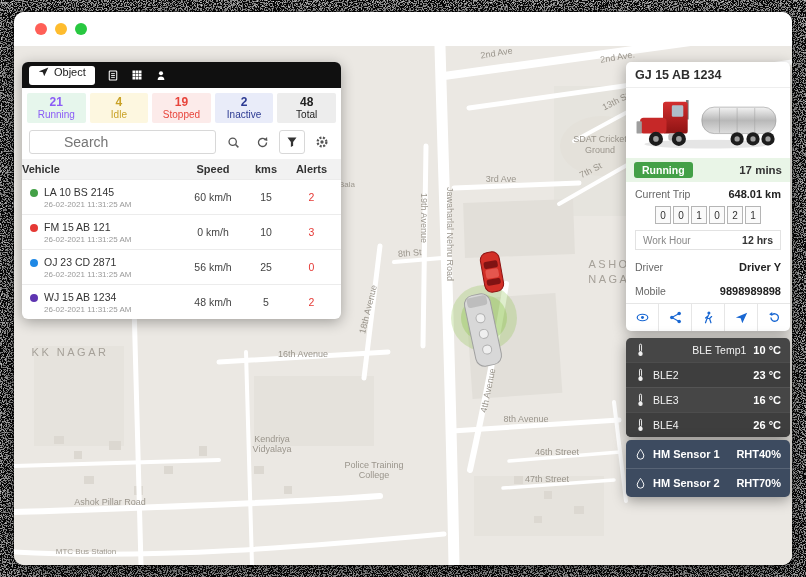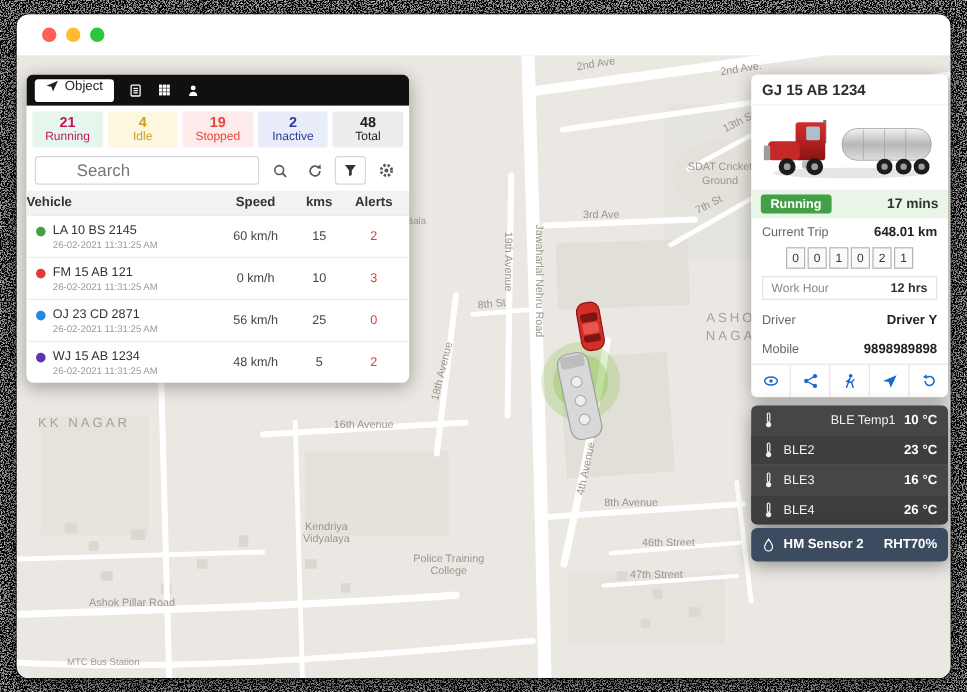--- a/index.html
+++ b/index.html
@@ -23,21 +23,21 @@
   .obj-panel { position:absolute; left:8px; top:50px; width:319px; background:#fff;
                border-radius:6px; box-shadow:0 3px 14px rgba(0,0,0,.32); z-index:10; overflow:hidden; }
   .obj-head { background:#101010; height:26px; display:flex; align-items:center; padding:0 7px; gap:12px; }
   .obj-tab { background:#fff; border-radius:3px; height:19px; display:flex; gap:5px;
              padding:0 9px; font-size:11px; color:#222; cursor:pointer; }
   .icon-tab { color:#fff; display:flex; align-items:center; cursor:pointer; }
   .stats { display:flex; gap:4px; padding:5px 5px 3px; }
   .stat { flex:1; text-align:center; border-radius:2px; padding:2px 0 3px; cursor:pointer; }
   .stat .v { font-size:12px; font-weight:bold; }
   .stat .l { font-size:10px; }
-  .stat.running { background:#e6f6ec; color:#be185d;text-align:center; }
+  .stat.running { background:#e6f6ec; color:#8b5cf6;text-align:center; }
   .stat.idle { background:#fdf7e0; color:#c9a227; }
   .stat.stopped { background:#fcebea; color:#e8453c; }
   .stat.inactive { background:#e9ecf9; color:#2c3a92; }
   .stat.total { background:#ededed; color:#222; }
   .search-row { display:flex; align-items:center; gap:5px; padding:4px 7px 5px; }
   .search-box { flex:1; display:flex; align-items:center; border:1px solid #d8d8d8; border-radius:3px; height:22px; }
   .search-box input { border:0; outline:0; width:100%; font-size:14px; padding:0 7px; color:#333;
                       background:transparent; font-family:inherit;margin-left:27px; }
   .sbtn { width:24px; height:22px; display:flex; align-items:center; justify-content:center; color:#555; cursor:pointer; }
   .sbtn.bordered { border:1px solid #d8d8d8; border-radius:3px; color:#333; }
@@ -511,19 +511,26 @@
         <span class="nm">BLE4</span>
         <span class="vl">26 °C</span>
       </div>
     </div>
 
     <div class="hm-card">
       <div class="hm-row">
         <svg width="11" height="13" viewBox="0 0 16 18">
           <path d="M8 1.5 C8 1.5 3.2 8 3.2 11 A4.8 4.8 0 0 0 12.8 11 C12.8 8 8 1.5 8 1.5 Z" fill="none" stroke="#fff" stroke-width="1.4"></path>
         </svg>
+        <span class="nm">HM Sensor 1</span>
+        <span class="vl">RHT40%</span>
+      </div>
+      <div class="hm-row">
+        <svg width="11" height="13" viewBox="0 0 16 18">
+          <path d="M8 1.5 C8 1.5 3.2 8 3.2 11 A4.8 4.8 0 0 0 12.8 11 C12.8 8 8 1.5 8 1.5 Z" fill="none" stroke="#fff" stroke-width="1.4"></path>
+        </svg>
         <span class="nm">HM Sensor 2</span>
         <span class="vl">RHT70%</span>
       </div>
     </div>
 
   </div>
 </div>
 
 </body></html>

